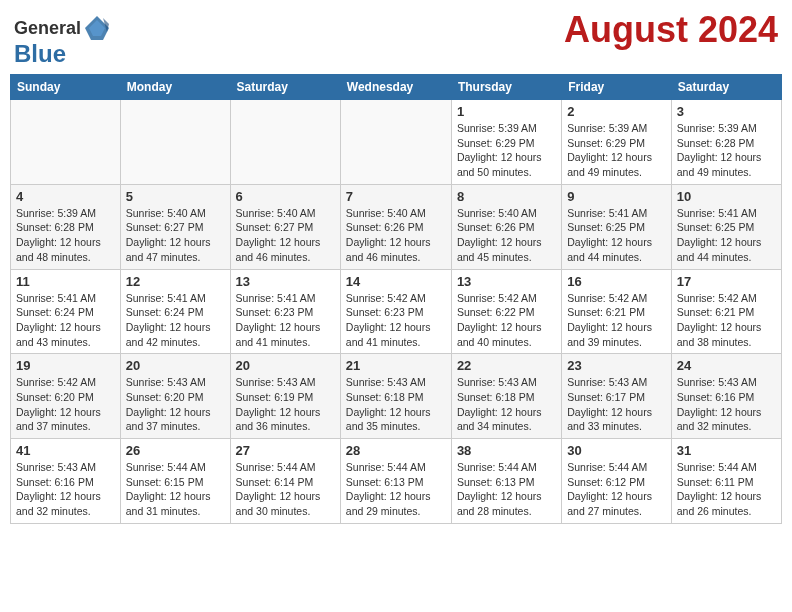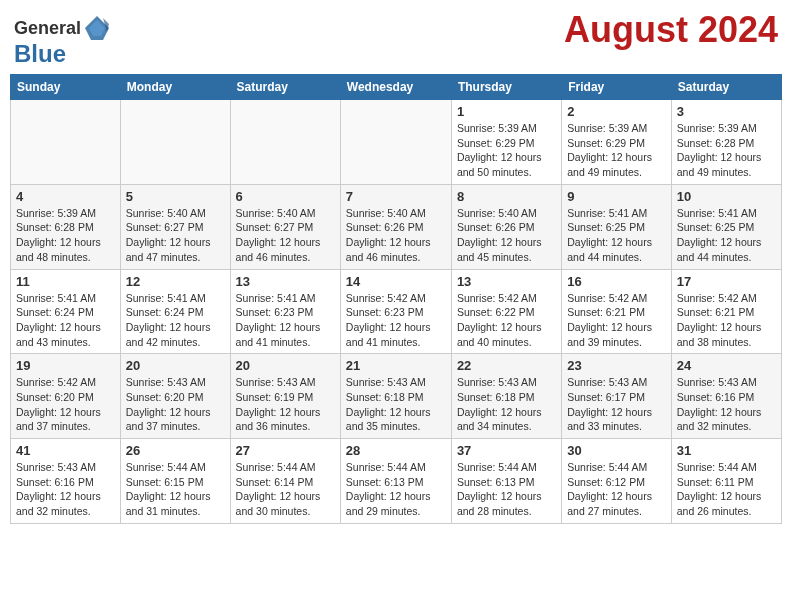--- a/index.html
+++ b/index.html
@@ -335,21 +335,21 @@
 and 30 minutes.</div>
         </td>
         <td>
           <span class="day-number">28</span>
           <div class="day-info" style="white-space: pre-line;">Sunrise: 5:44 AM
 Sunset: 6:13 PM
 Daylight: 12 hours
 and 29 minutes.</div>
         </td>
         <td>
-          <span class="day-number">37</span>
+          <span class="day-number">38</span>
           <div class="day-info" style="white-space: pre-line;">Sunrise: 5:44 AM
 Sunset: 6:13 PM
 Daylight: 12 hours
 and 28 minutes.</div>
         </td>
         <td>
           <span class="day-number">30</span>
           <div class="day-info" style="white-space: pre-line;">Sunrise: 5:44 AM
 Sunset: 6:12 PM
 Daylight: 12 hours

